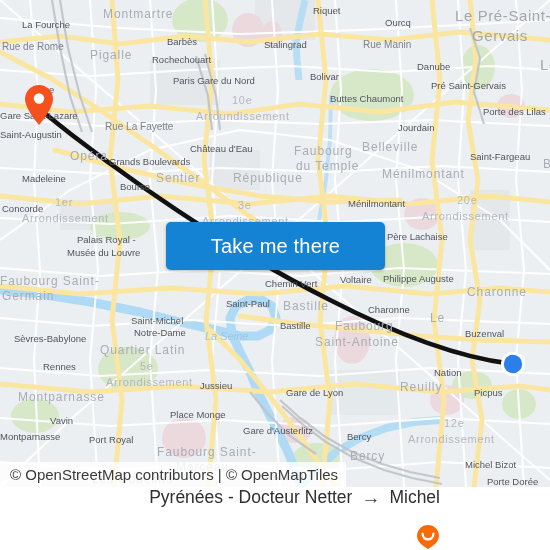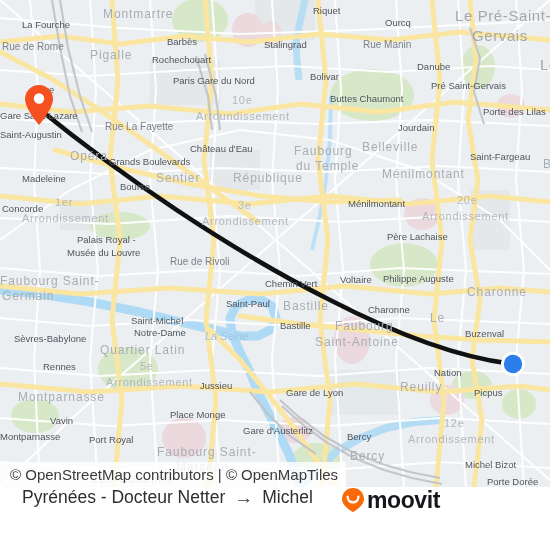--- a/index.html
+++ b/index.html
@@ -77,24 +77,25 @@
 
   
   #footer {
     position: absolute;
     left: 0;
     top: 487px;
     width: 462px;
     height: 63px;
     background: #ffffff;
     display: flex;
-    align-items: flex-start;
+    align-items: flex-end;
     justify-content: space-between;
     padding: 0 22px 0 22px;
     box-sizing: border-box;
+    flex-direction: column;
   }
   #route-summary {
     display: flex;
     align-items: center;
     font-size: 17.5px;
     color: #2f2f2f;
     white-space: nowrap;
   }
   #route-summary .arrow {
     display: inline-block;
@@ -329,32 +330,32 @@
   <svg style="position:absolute;left:24px;top:84px;width:30px;height:42px;" viewBox="0 0 30 42">
     <path d="M15 1 C7.3 1 1 7.3 1 15 c0 10 14 26 14 26 s14-16 14-26 C29 7.3 22.7 1 15 1 z" fill="#F4511E"></path>
     <circle cx="15" cy="14.5" r="5.2" fill="#FFFFFF"></circle>
   </svg>
 
   <svg style="position:absolute;left:500px;top:351px;width:26px;height:26px;" viewBox="0 0 26 26">
     <circle cx="13" cy="13" r="12" fill="#FFFFFF"></circle>
     <circle cx="13" cy="13" r="9.2" fill="#2C7FE8"></circle>
   </svg>
 
+  <button id="take-me-there">Take me there</button>
 
   <div id="attribution">© OpenStreetMap contributors | © OpenMapTiles</div>
 </div>
 
 <div id="footer">
 
   <div id="route-summary">
     <span>Pyrénées - Docteur Netter</span>
     <span class="arrow">→</span>
     <span>Michel</span>
   </div>
 
   <div id="moovit-logo">
     <svg width="24" height="26" viewBox="0 0 24 26">
       <path d="M12 1 C5.9 1 1 5.9 1 12 c0 7.5 11 13 11 13 s11-5.5 11-13 C23 5.9 18.1 1 12 1 z" fill="#F96A07"></path>
       <path d="M6.6 9.6 c0 3.6 2.4 5.8 5.4 5.8 s5.4-2.2 5.4-5.8" stroke="#FFFFFF" stroke-width="2.3" fill="none" stroke-linecap="round"></path>
     </svg>
-    <span class="wordmark">moovit</span>
   </div>
 </div>
 
 </body></html>

